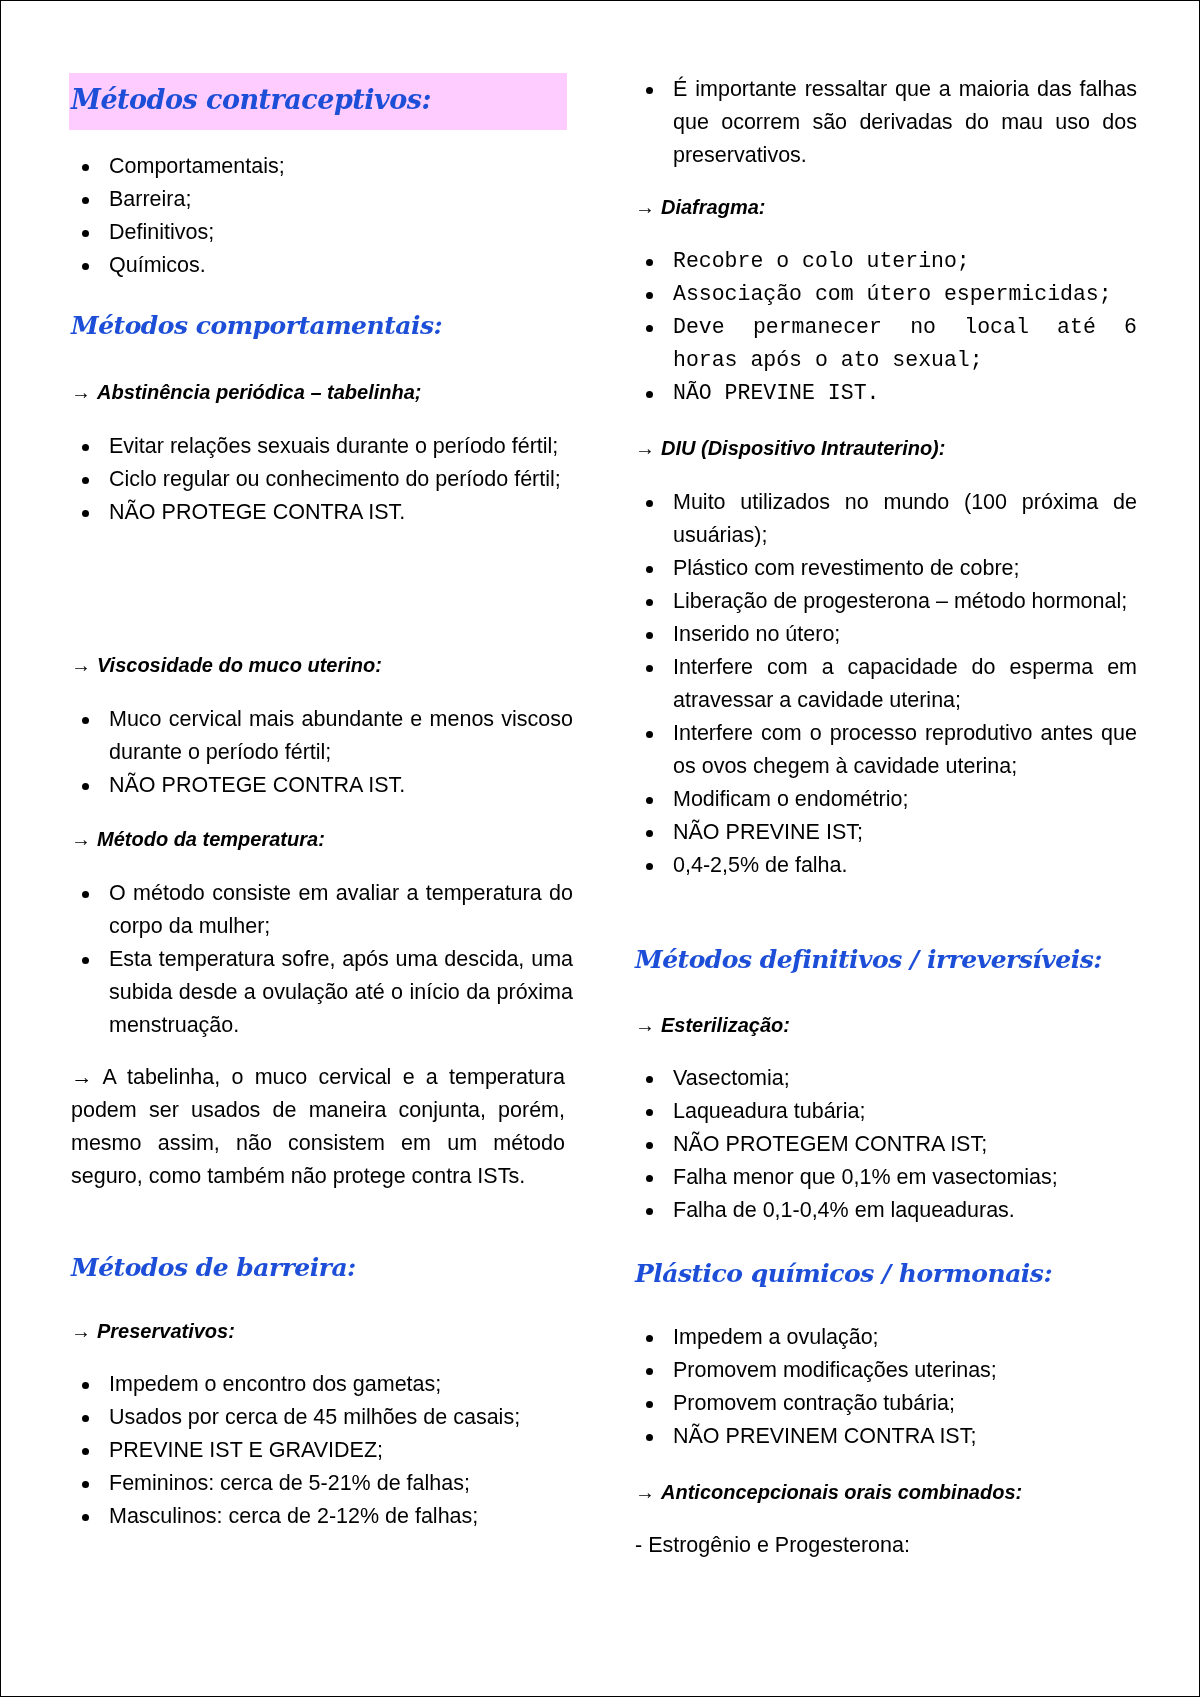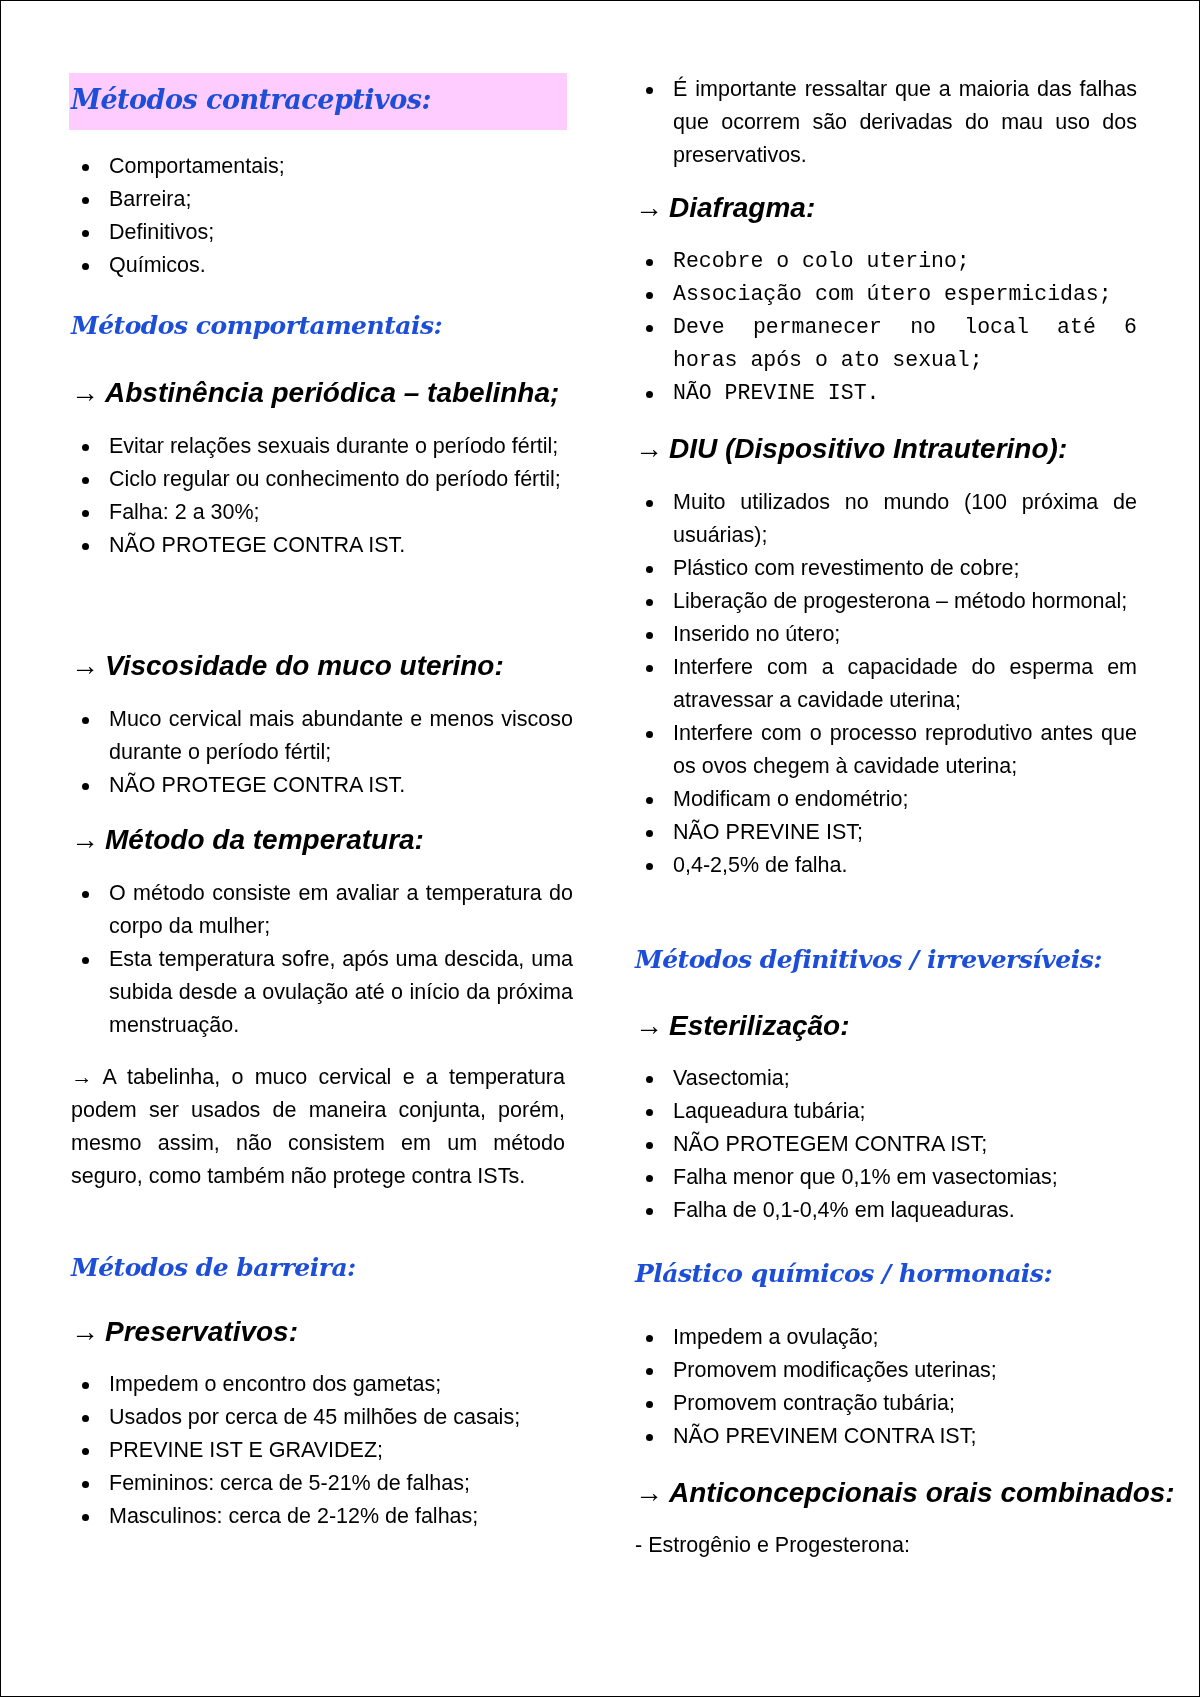--- a/index.html
+++ b/index.html
@@ -18,21 +18,21 @@
   .script-title {
     font-family: "DejaVu Serif", serif; font-style: italic; font-weight: bold;
     font-size: 25px; color: #1d4ed8; letter-spacing: -0.5px;
     position: absolute; left: 0; white-space: nowrap;
   }
   .title-band {
     position: absolute; left: -2px; width: 498px; height: 57px; background: #ffccff;
   }
   .sub {
     position: absolute; left: 0; white-space: nowrap;
-    font-family: "Liberation Sans", sans-serif; font-size: 28px; font-weight: bold; font-style: italic;
+    font-family: "Liberation Sans", sans-serif; font-size: 20px; font-weight: bold; font-style: italic;
   }
   .sub .arrow { font-style: normal; font-weight: normal; margin-right: 6px; }
   ul.bl { position: absolute; left: 8px; margin: 0; padding: 0; list-style: none; width: 494px; }
   ul.bl li { position: relative; padding-left: 30px; text-align: justify; }
   ul.bl li .dot {
     position: absolute; left: 3px; top: 14px; width: 7px; height: 7px; border-radius: 50%; background: #000;
   }
   .para { position: absolute; left: 0; width: 494px; text-align: justify; }
   .plain { position: absolute; left: 0; white-space: nowrap; }
 </style>
@@ -55,21 +55,20 @@
 
     <div class="script-title" style="top:308px;">Métodos comportamentais:</div>
 
     <div class="sub" style="top:375px;">
       <span class="arrow">→</span><span>Abstinência periódica – tabelinha;</span>
     </div>
 
     <ul class="bl" style="top:429px;">
       <li><span class="dot"></span><span>Evitar relações sexuais durante o período fértil;</span></li>
       <li><span class="dot"></span><span>Ciclo regular ou conhecimento do período fértil;</span></li>
-      <li><span class="dot"></span><span>Falha: 2 a 30%;</span></li>
       <li><span class="dot"></span><span>NÃO PROTEGE CONTRA IST.</span></li>
     </ul>
 
     <div class="sub" style="top:648px;">
       <span class="arrow">→</span><span>Viscosidade do muco uterino:</span>
     </div>
 
     <ul class="bl" style="top:702px;">
       <li><span class="dot"></span><span>Muco cervical mais abundante e menos viscoso durante o período fértil;</span></li>
       <li><span class="dot"></span><span>NÃO PROTEGE CONTRA IST.</span></li>

